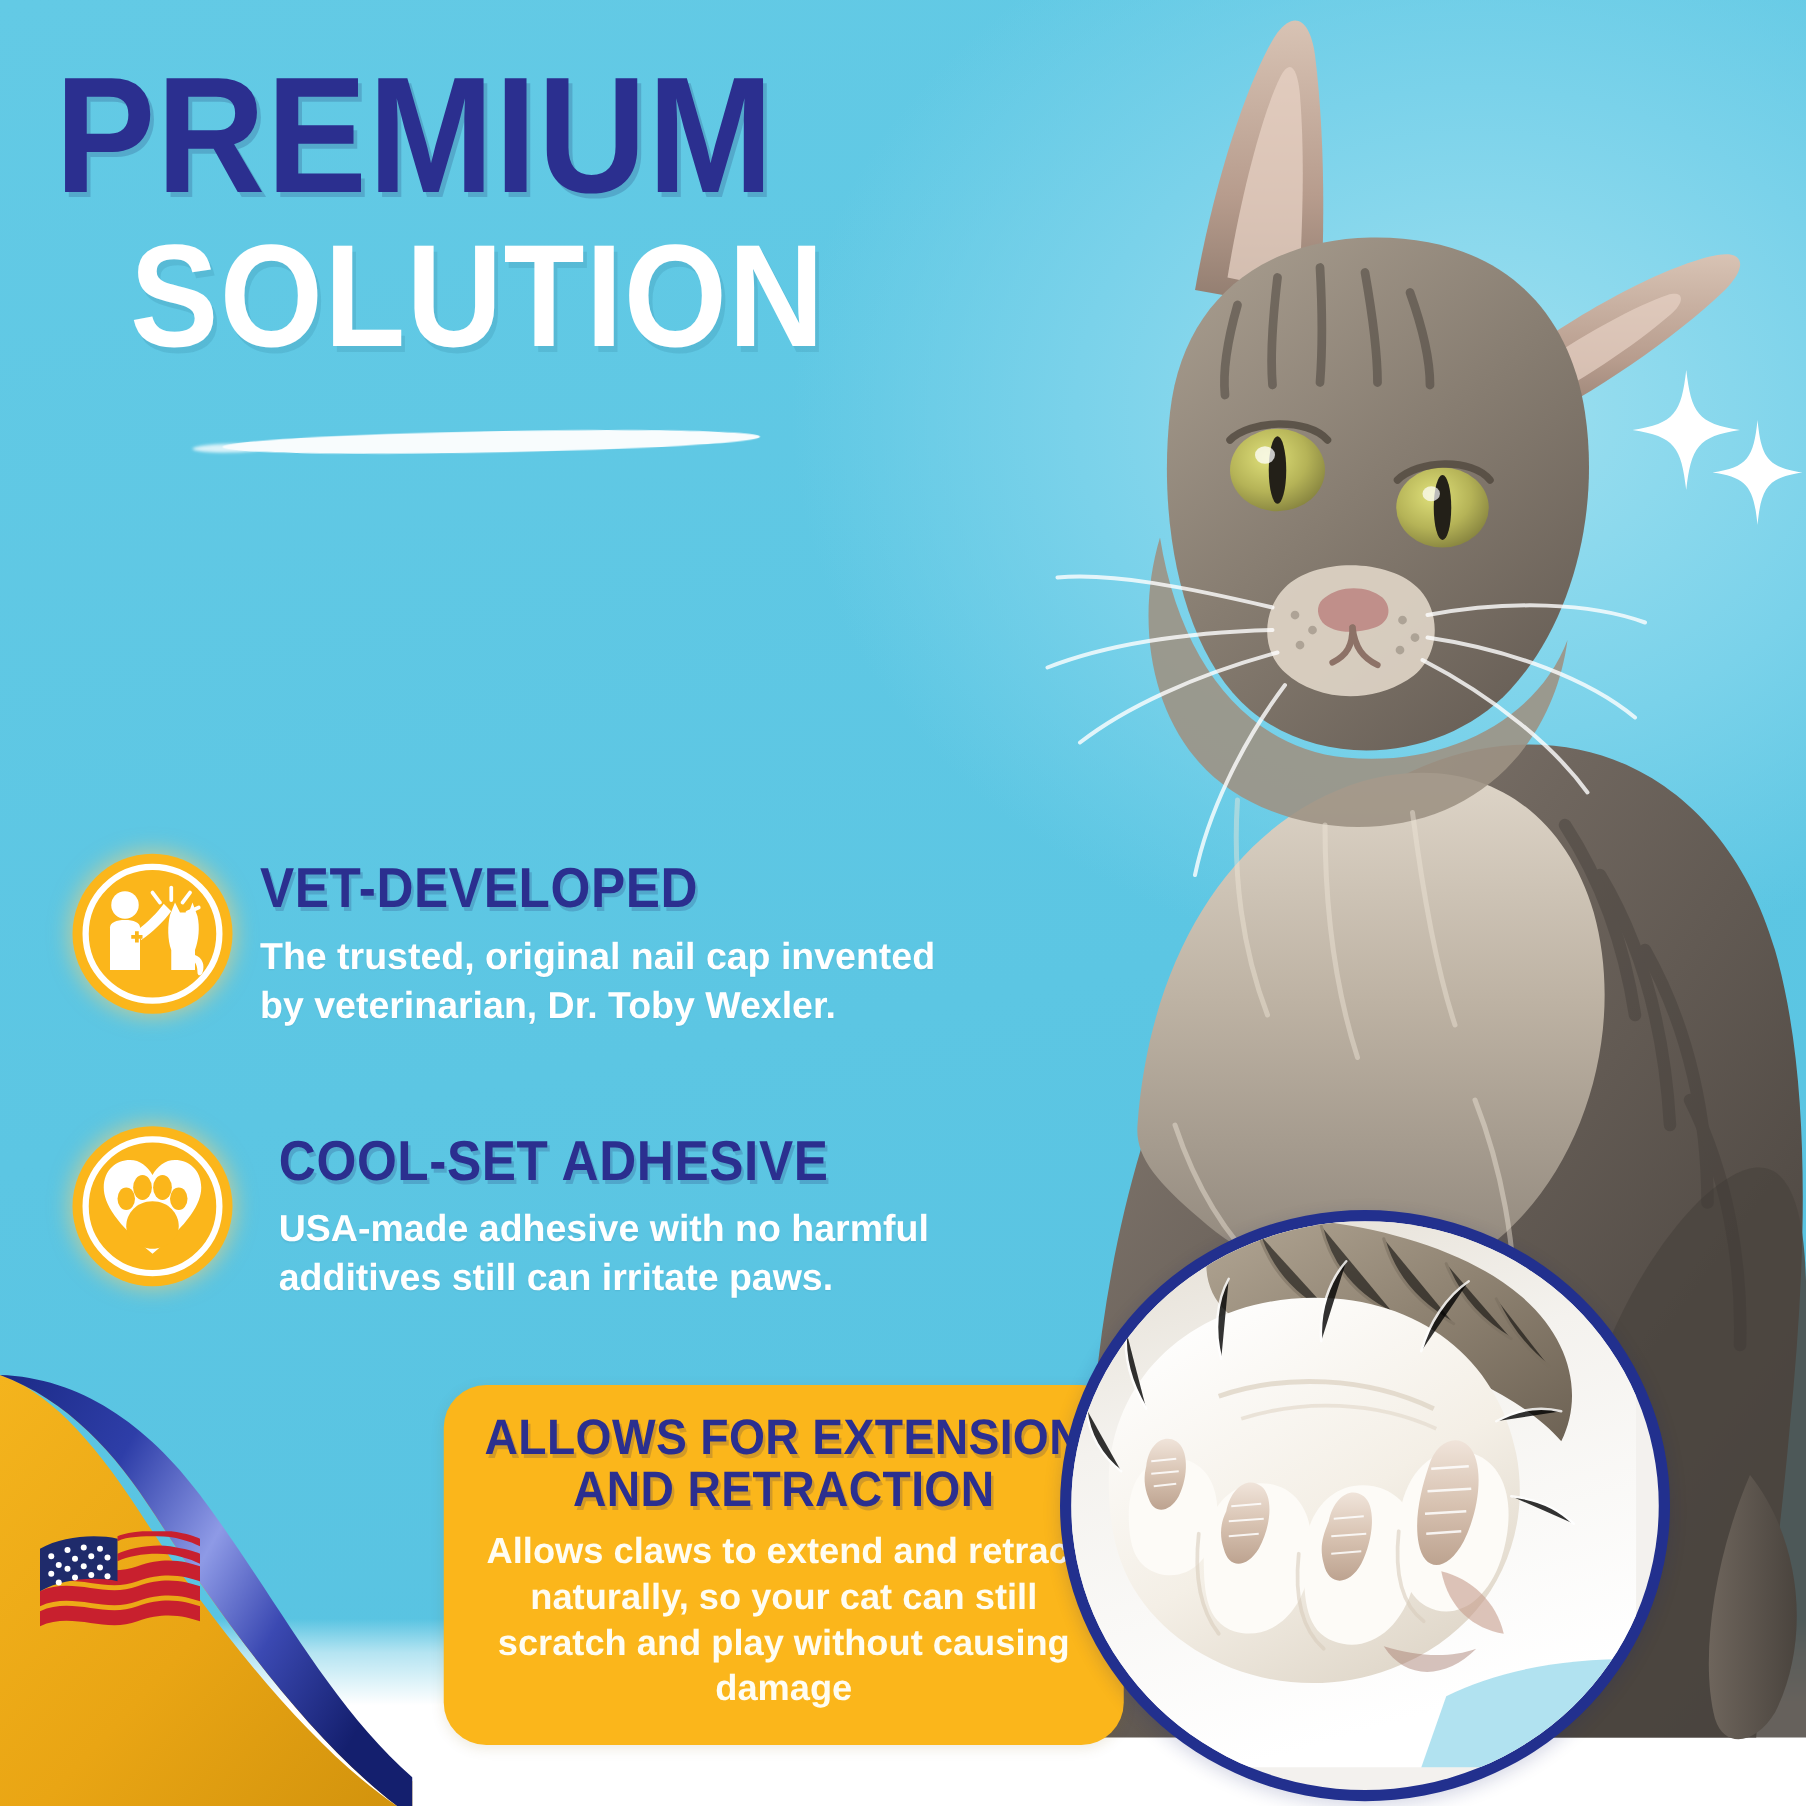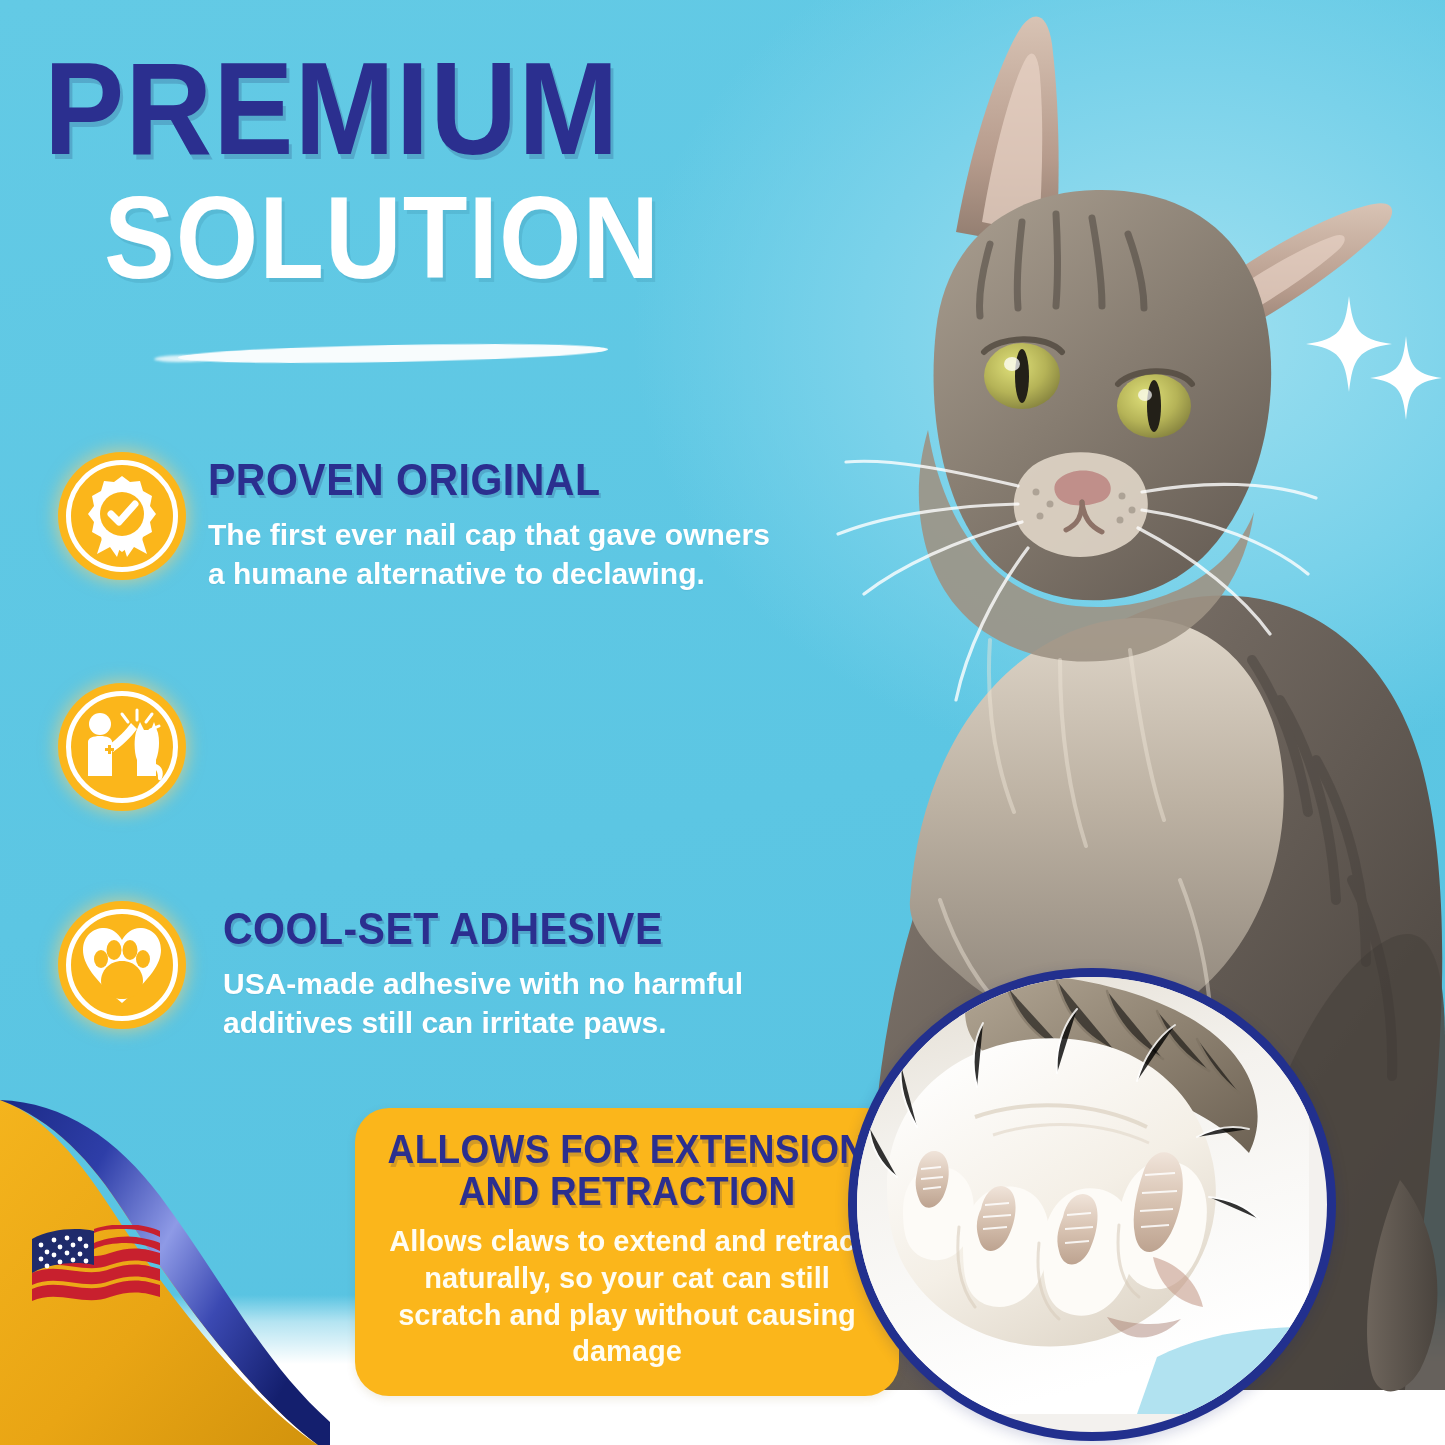--- a/index.html
+++ b/index.html
@@ -379,35 +379,20 @@
     <svg width="86" height="96" viewBox="0 0 86 96">
       <path d="M43 0 C47 34 52 43 86 48 C52 53 47 62 43 96 C39 62 34 53 0 48 C34 43 39 34 43 0 Z" fill="#ffffff"></path>
     </svg>
   </div>
   <div class="spark-shape" style="left:1370px; top:336px;">
     <svg width="72" height="84" viewBox="0 0 72 84">
       <path d="M36 0 C39 30 44 38 72 42 C44 46 39 54 36 84 C33 54 28 46 0 42 C28 38 33 30 36 0 Z" fill="#ffffff"></path>
     </svg>
   </div>
 
-  <div class="feature f1">
-    <div class="badge">
-      <svg width="78" height="84" viewBox="0 0 78 84">
-        <path d="M25 46 L14 80 L27 73 L34 83 L44 52 Z" fill="#ffffff"></path>
-        <path d="M53 46 L64 80 L51 73 L44 83 L34 52 Z" fill="#ffffff"></path>
-        <path d="M39 2 L47 8 L57 7 L60 17 L69 22 L67 32 L73 40 L67 48 L69 58 L60 63 L57 73 L47 72 L39 78 L31 72 L21 73 L18 63 L9 58 L11 48 L5 40 L11 32 L9 22 L18 17 L21 7 L31 8 Z" fill="#ffffff"></path>
-        <circle cx="39" cy="40" r="22" fill="#fbb61b"></circle>
-        <path d="M28 40 L36 48 L52 30" stroke="#ffffff" stroke-width="7" fill="none" stroke-linecap="round" stroke-linejoin="round"></path>
-      </svg>
-    </div>
-    <div class="f-text">
-      <div class="f-title">PROVEN ORIGINAL</div>
-      <div class="f-body">The first ever nail cap that gave owners a humane alternative to declawing.</div>
-    </div>
-  </div>
 
   <div class="feature f2">
     <div class="badge">
       <svg width="84" height="78" viewBox="0 0 84 78">
 
         <circle cx="20" cy="16" r="11" fill="#ffffff"></circle>
 
         <path d="M8 34 C8 30 13 28 20 28 C27 28 32 30 32 34 L32 68 L8 68 Z" fill="#ffffff"></path>
         <path d="M30 36 C38 30 46 22 51 15 L57 21 C51 29 42 38 33 44 Z" fill="#ffffff"></path>
 
@@ -420,20 +405,24 @@
         <g stroke="#ffffff" stroke-width="3" stroke-linecap="round">
           <path d="M57 12 L57 2"></path>
           <path d="M48 14 L42 6"></path>
           <path d="M66 14 L72 6"></path>
           <path d="M70 22 L79 18"></path>
         </g>
 
         <path d="M56 24 L60 14 L64 22 L71 22 L74 14 L78 25 C80 34 79 44 76 52 L76 68 L57 68 L57 52 C54 44 54 32 56 24 Z" fill="#ffffff"></path>
         <path d="M76 56 C82 58 84 64 82 70 C81 73 78 73 78 70 C78 66 77 62 74 60 Z" fill="#ffffff"></path>
       </svg>
+    </div>
+    <div class="f-text">
+      <div class="f-title">VET-DEVELOPED</div>
+      <div class="f-body">The trusted, original nail cap invented by veterinarian, Dr. Toby Wexler.</div>
     </div>
   </div>
 
   <div class="feature f3">
     <div class="badge">
       <svg width="82" height="80" viewBox="0 0 82 80">
         <path d="M41 78 C12 54 2 38 2 25 C2 11 12 3 23 3 C31 3 37 8 41 15 C45 8 51 3 59 3 C70 3 80 11 80 25 C80 38 70 54 41 78 Z" fill="#ffffff"></path>
         <ellipse cx="20" cy="34" rx="7" ry="9" fill="#fbb61b"></ellipse>
         <ellipse cx="33" cy="25" rx="7.5" ry="10" fill="#fbb61b"></ellipse>
         <ellipse cx="49" cy="25" rx="7.5" ry="10" fill="#fbb61b"></ellipse>

